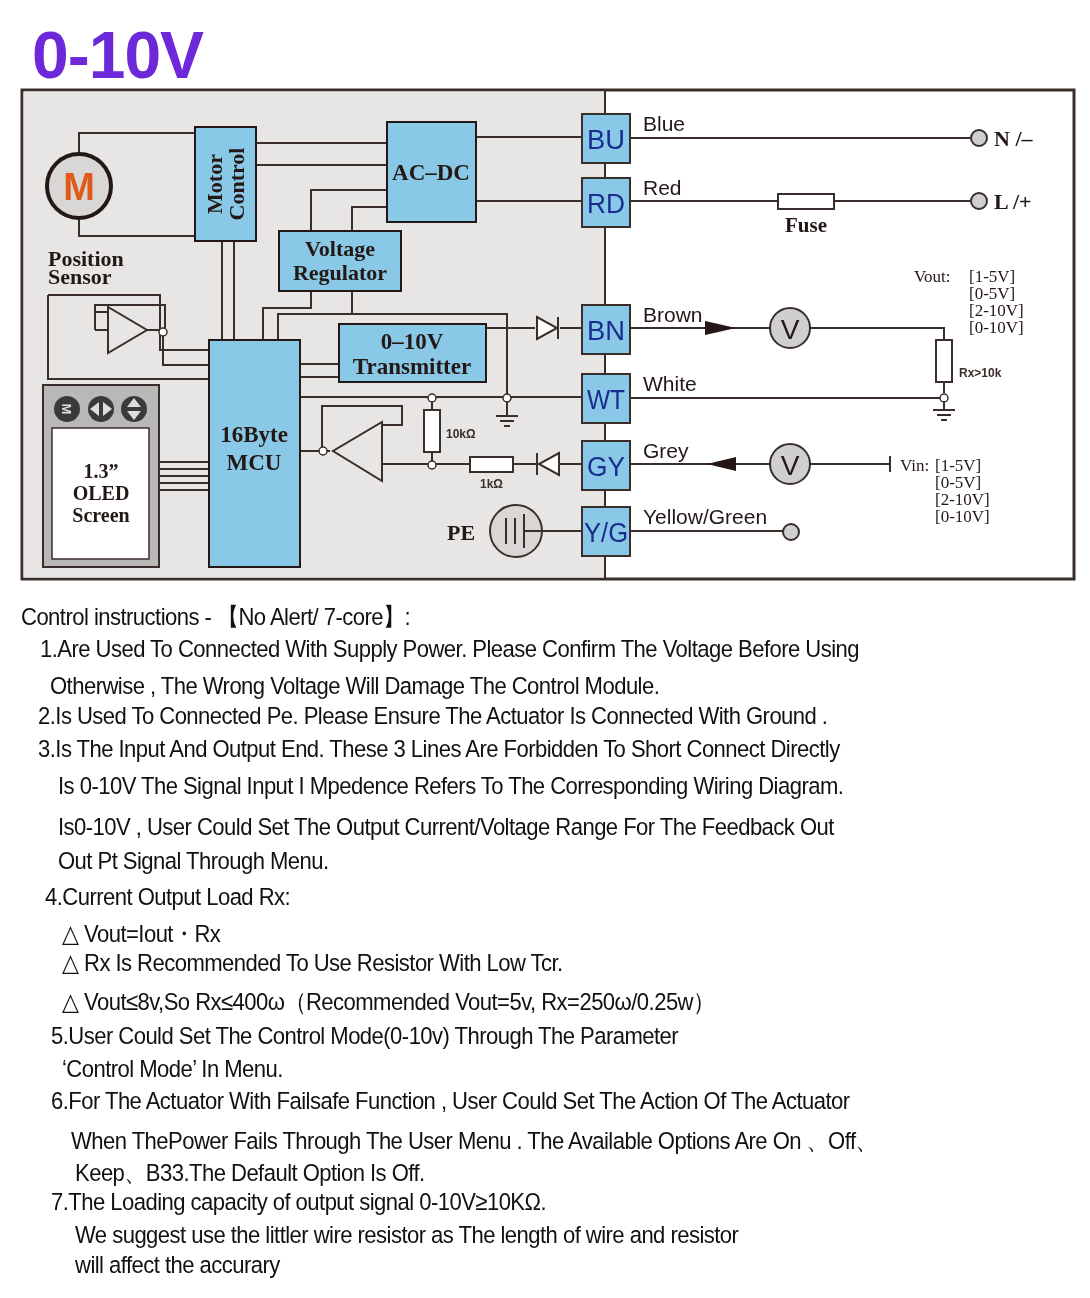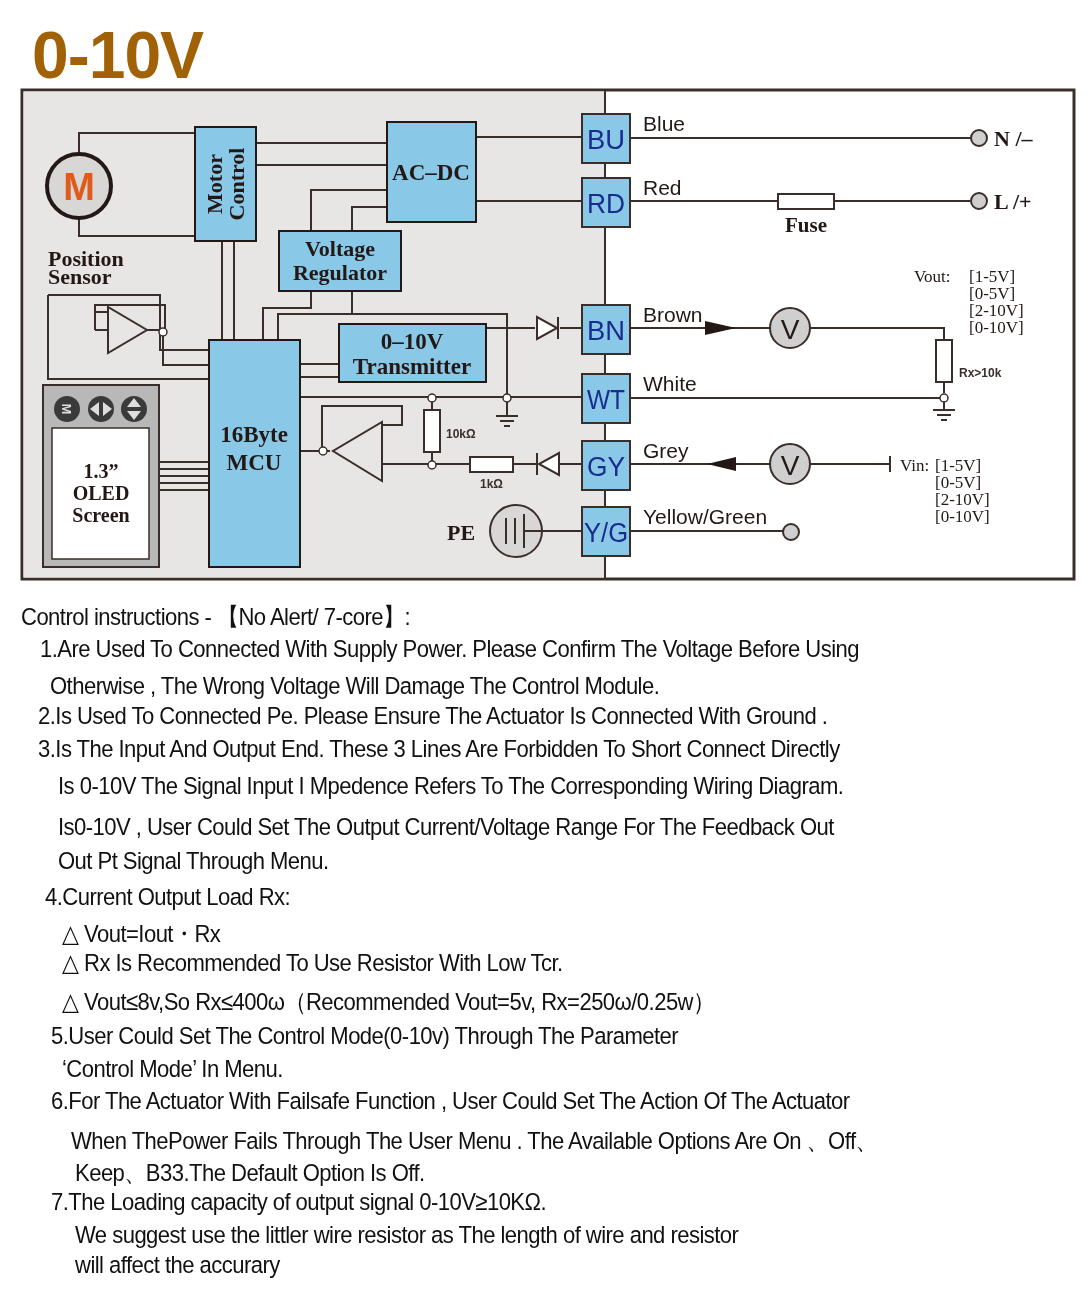--- a/index.html
+++ b/index.html
@@ -1,17 +1,17 @@
 <!DOCTYPE html>
 <html><head>
 <meta charset="utf-8">
 <style>
   html, body { margin:0; padding:0; background:#ffffff; }
   body { width:1090px; height:1298px; position:relative; overflow:hidden; font-family:"Liberation Sans", sans-serif; color:#231815; }
-  .title { position:absolute; left:32px; top:22px; font-family:"Liberation Sans", sans-serif; font-weight:bold; font-size:66px; letter-spacing:-1px; color:#a16207; line-height:1; }
+  .title { position:absolute; left:32px; top:22px; font-family:"Liberation Sans", sans-serif; font-weight:bold; font-size:66px; letter-spacing:-1px; color:#6d28d9; line-height:1; }
   svg#diagram { position:absolute; left:0; top:0; }
   .serif { font-family:"Liberation Serif", serif; font-weight:bold; }
   .sans { font-family:"Liberation Sans", sans-serif; }
   .instructions { position:absolute; left:0; top:598px; width:1090px; font-family:"Liberation Sans", sans-serif; font-size:24.5px; color:#111; letter-spacing:-0.6px; transform-origin:0 0; }
   .instructions .line { position:absolute; white-space:nowrap; transform:scaleX(0.9); transform-origin:0 0; }
 </style>
 </head>
 <body>
 
 <div class="title">0-10V</div>

